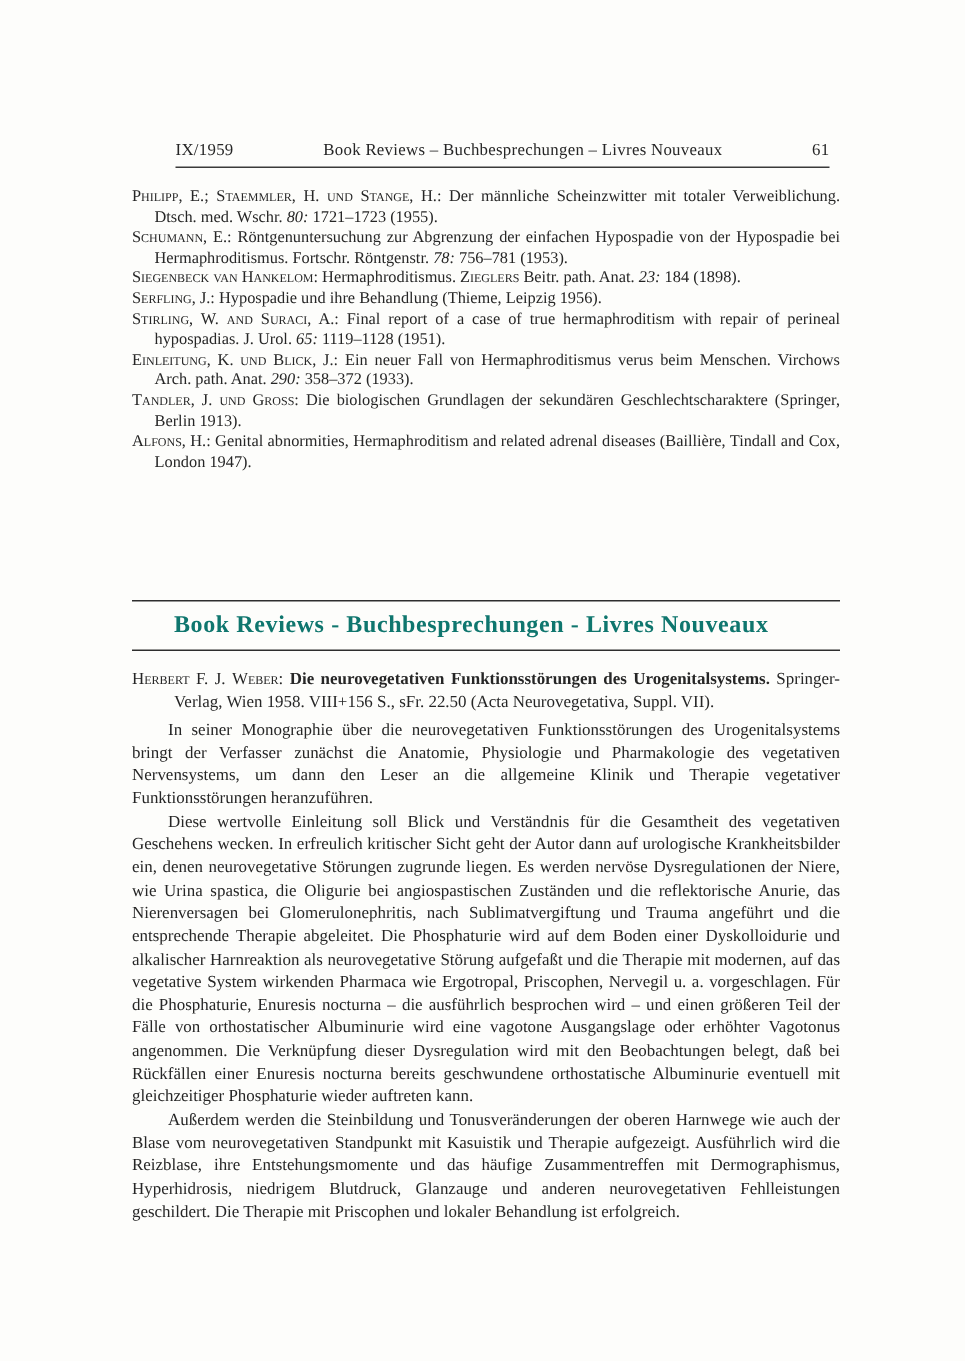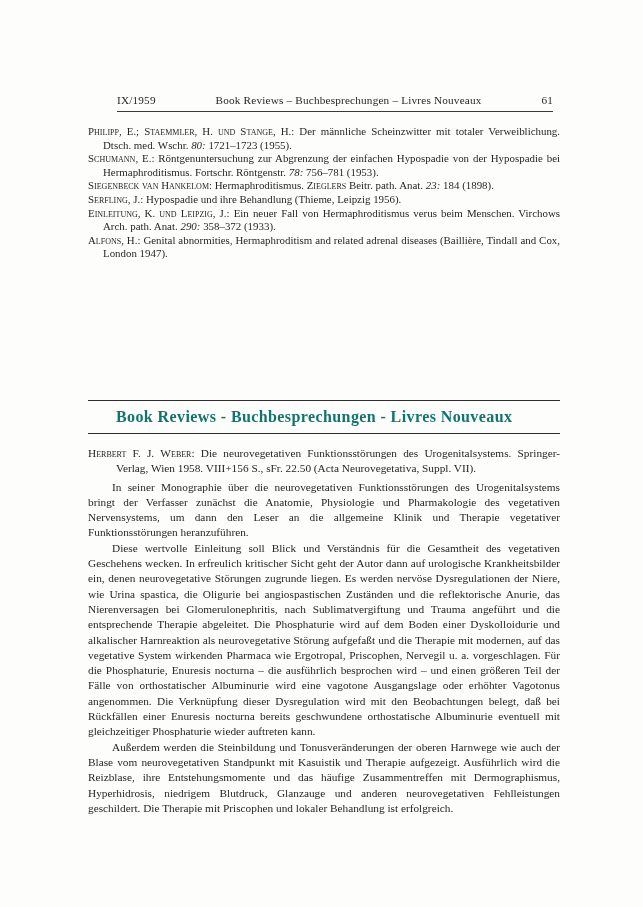--- a/index.html
+++ b/index.html
@@ -45,40 +45,42 @@
   
   .review {
     position:absolute; left:88px; top:446px; width:472px;
     font-size:11.3px; line-height:15.3px; text-align:justify;
   }
   .review-citation { padding-left:28px; text-indent:-28px; margin:0 0 3px 0; }
   .review p.body-para { margin:0; text-indent:24px; }
 
   
   .sc { font-variant:small-caps;margin-top:44px; }
-  .b  { font-weight:normal; }
+  .b  { font-weight:bold; }
   .i  { font-style:italic; }
 </style>
 </head>
 <body>
 
 <div class="page">
 
   <div class="running-head">
     <span>IX/1959</span>
     <span class="mid">Book Reviews – Buchbesprechungen – Livres Nouveaux</span>
     <span>61</span>
   </div>
 
   <div class="references">
     <div class="ref"><span class="sc">Philipp</span><span>, E.; </span><span class="sc">Staemmler</span><span>, H. </span><span class="sc">und</span><span> </span><span class="sc">Stange</span><span>, H.: Der männliche Scheinzwitter mit totaler Verweiblichung. Dtsch. med. Wschr. </span><span class="i">80:</span><span> 1721–1723 (1955).</span></div>
     <div class="ref"><span class="sc">Schumann</span><span>, E.: Röntgenuntersuchung zur Abgrenzung der einfachen Hypospadie von der Hypospadie bei Hermaphroditismus. Fortschr. Röntgenstr. </span><span class="i">78:</span><span> 756–781 (1953).</span></div>
     <div class="ref"><span class="sc">Siegenbeck van Hankelom</span><span>: Hermaphroditismus. </span><span class="sc">Zieglers</span><span> Beitr. path. Anat. </span><span class="i">23:</span><span> 184 (1898).</span></div>
     <div class="ref"><span class="sc">Serfling</span><span>, J.: Hypospadie und ihre Behandlung (Thieme, Leipzig 1956).</span></div>
-    <div class="ref"><span class="sc">Einleitung</span><span>, K. </span><span class="sc">und</span><span> </span><span class="sc">Leipzig</span><span>, J.: Ein neuer Fall von Hermaphroditismus verus beim Menschen. Virchows Arch. path. Anat. </span><span class="i">290:</span><span> 358–372 (1933).</span></div>
+    <div class="ref"><span class="sc">Stirling</span><span>, W. </span><span class="sc">and</span><span> </span><span class="sc">Suraci</span><span>, A.: Final report of a case of true hermaphroditism with repair of perineal hypospadias. J. Urol. </span><span class="i">65:</span><span> 1119–1128 (1951).</span></div>
+    <div class="ref"><span class="sc">Einleitung</span><span>, K. </span><span class="sc">und</span><span> </span><span class="sc">Blick</span><span>, J.: Ein neuer Fall von Hermaphroditismus verus beim Menschen. Virchows Arch. path. Anat. </span><span class="i">290:</span><span> 358–372 (1933).</span></div>
+    <div class="ref"><span class="sc">Tandler</span><span>, J. </span><span class="sc">und</span><span> </span><span class="sc">Gross</span><span>: Die biologischen Grundlagen der sekundären Geschlechtscharaktere (Springer, Berlin 1913).</span></div>
     <div class="ref"><span class="sc">Alfons</span><span>, H.: Genital abnormities, Hermaphroditism and related adrenal diseases (Baillière, Tindall and Cox, London 1947).</span></div>
   </div>
 
 
   <div class="section-heading">Book Reviews - Buchbesprechungen - Livres Nouveaux</div>
 
   <div class="review">
     <p class="review-citation"><span class="sc">Herbert</span><span> F. J. </span><span class="sc">Weber</span><span>: </span><span class="b">Die neurovegetativen Funktionsstörungen des Urogenitalsystems.</span><span> Springer-Verlag, Wien 1958. VIII+156 S., sFr. 22.50 (Acta Neurovegetativa, Suppl. VII).</span></p>
     <p class="body-para">In seiner Monographie über die neurovegetativen Funktionsstörungen des Urogenitalsystems bringt der Verfasser zunächst die Anatomie, Physiologie und Pharmakologie des vegetativen Nervensystems, um dann den Leser an die allgemeine Klinik und Therapie vegetativer Funktionsstörungen heranzuführen.</p>
     <p class="body-para">Diese wertvolle Einleitung soll Blick und Verständnis für die Gesamtheit des vegetativen Geschehens wecken. In erfreulich kritischer Sicht geht der Autor dann auf urologische Krankheitsbilder ein, denen neurovegetative Störungen zugrunde liegen. Es werden nervöse Dysregulationen der Niere, wie Urina spastica, die Oligurie bei angiospastischen Zuständen und die reflektorische Anurie, das Nierenversagen bei Glomerulonephritis, nach Sublimatvergiftung und Trauma angeführt und die entsprechende Therapie abgeleitet. Die Phosphaturie wird auf dem Boden einer Dyskolloidurie und alkalischer Harnreaktion als neurovegetative Störung aufgefaßt und die Therapie mit modernen, auf das vegetative System wirkenden Pharmaca wie Ergotropal, Priscophen, Nervegil u. a. vorgeschlagen. Für die Phosphaturie, Enuresis nocturna – die ausführlich besprochen wird – und einen größeren Teil der Fälle von orthostatischer Albuminurie wird eine vagotone Ausgangslage oder erhöhter Vagotonus angenommen. Die Verknüpfung dieser Dysregulation wird mit den Beobachtungen belegt, daß bei Rückfällen einer Enuresis nocturna bereits geschwundene orthostatische Albuminurie eventuell mit gleichzeitiger Phosphaturie wieder auftreten kann.</p>

